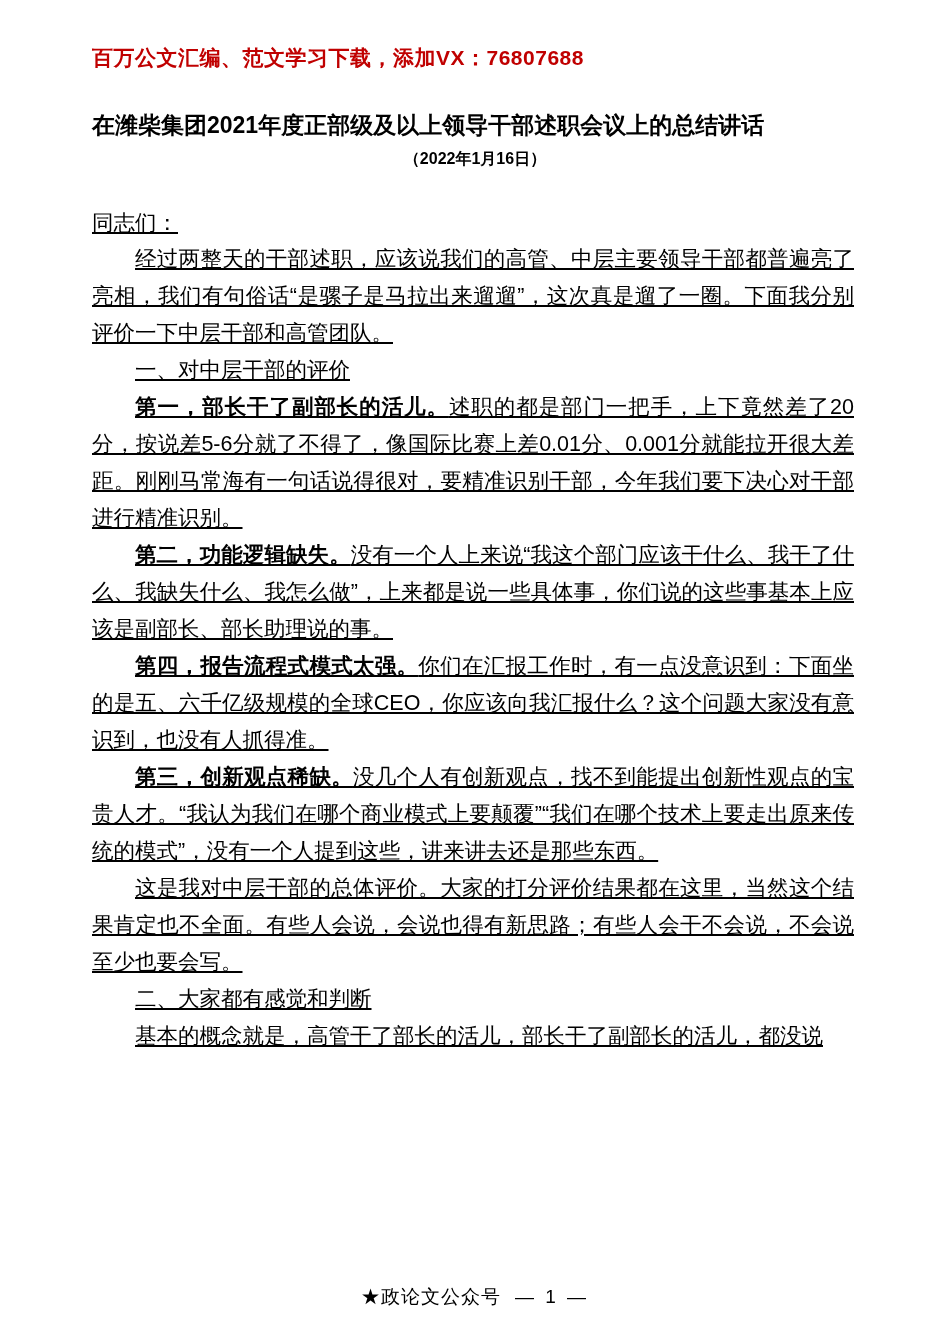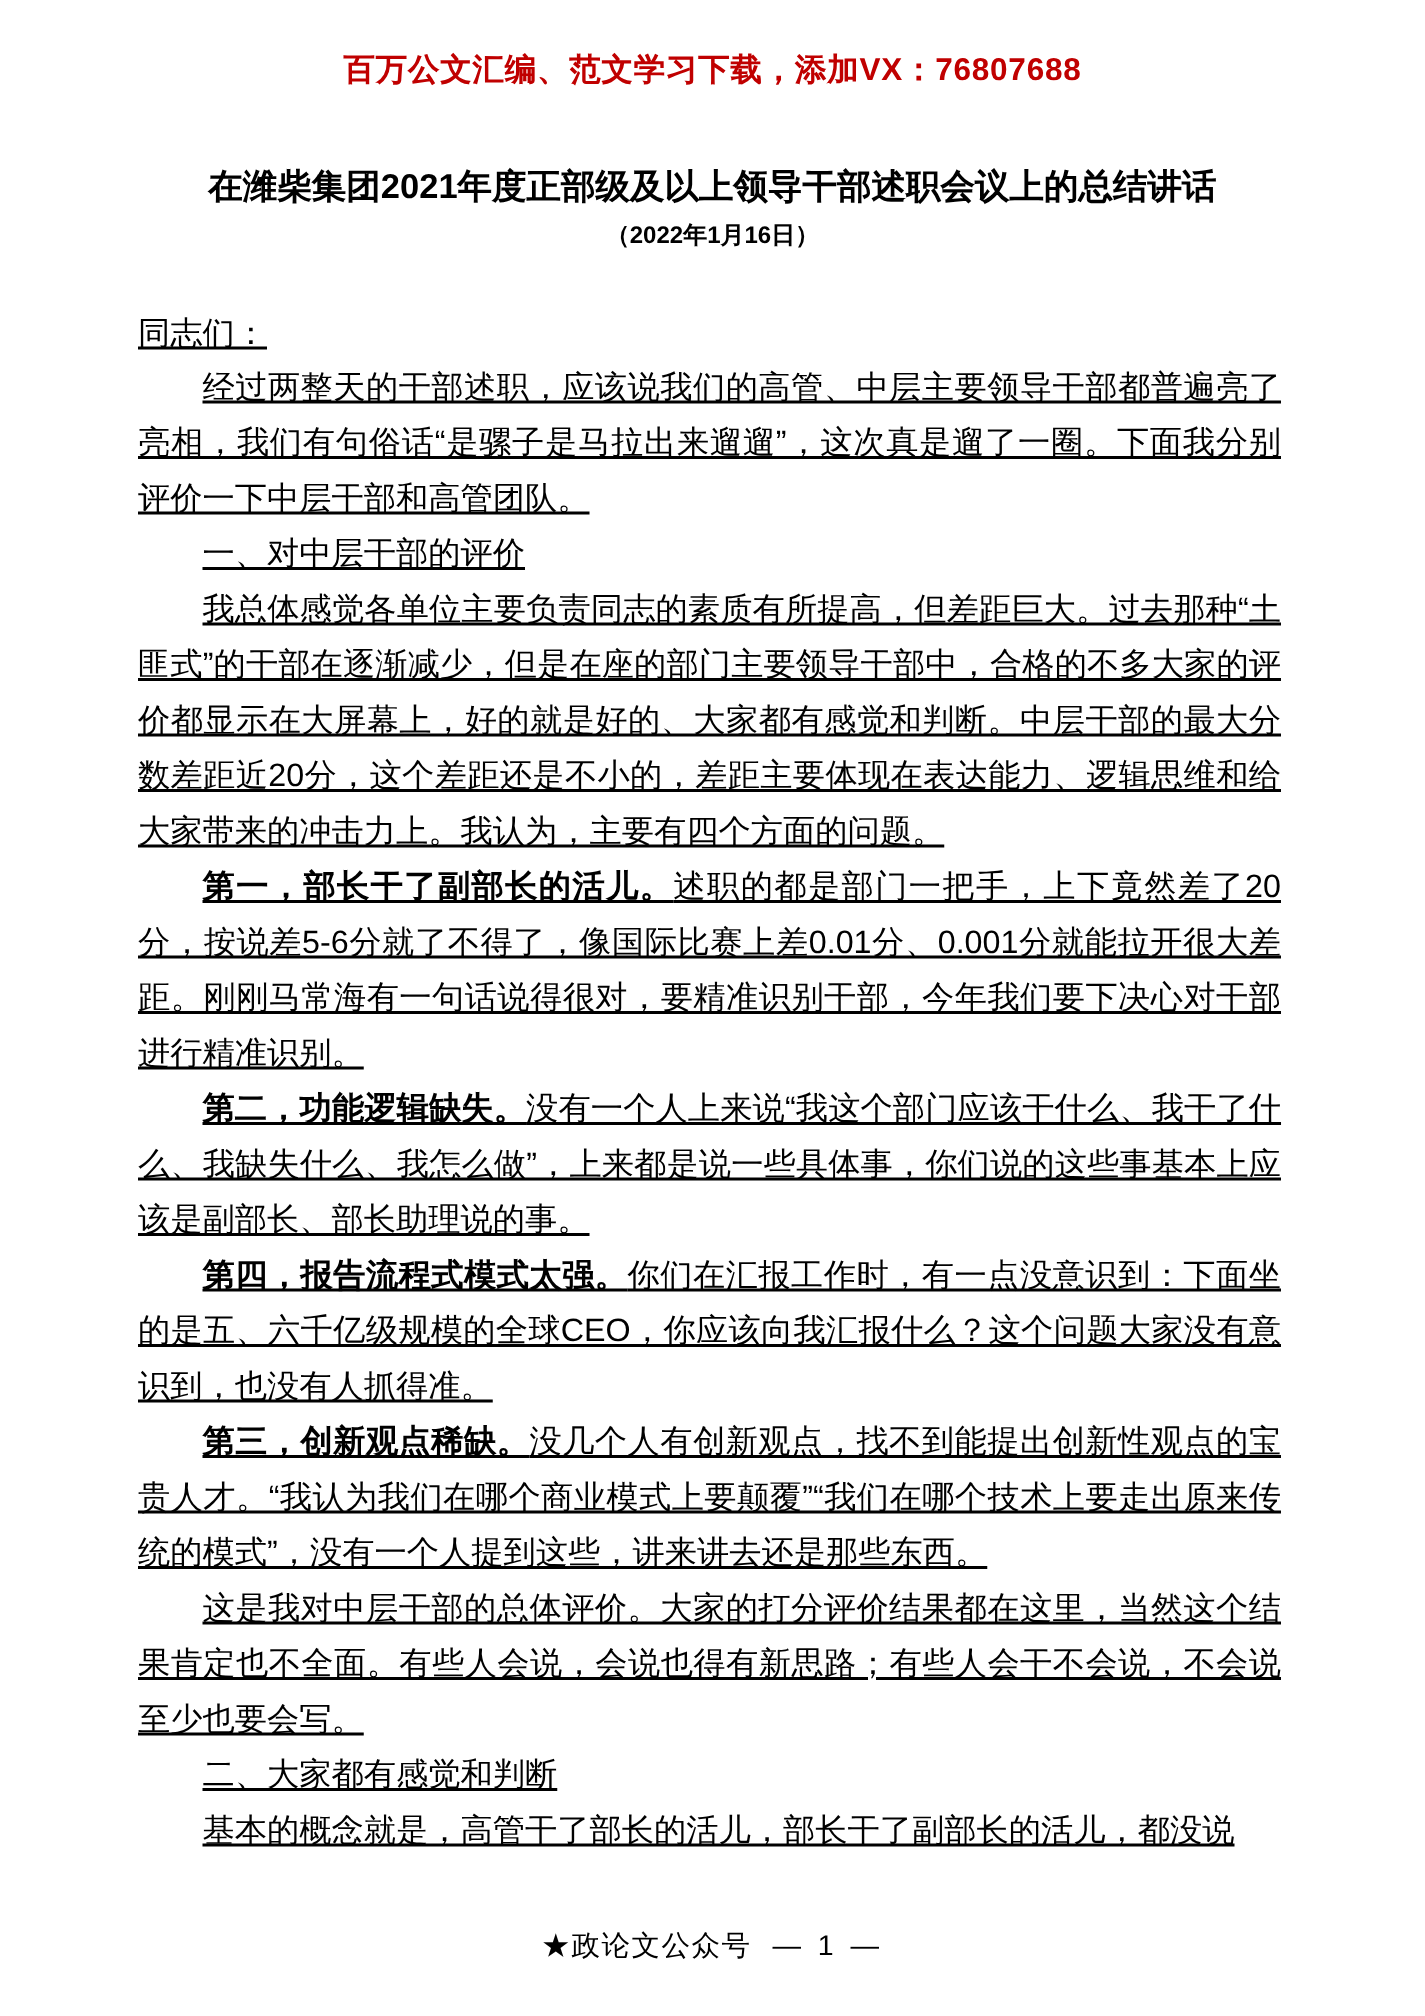--- a/index.html
+++ b/index.html
@@ -16,34 +16,32 @@
     overflow: hidden;
   }
   .page {
     width: 950px;
     height: 1344px;
     box-sizing: border-box;
     padding: 0 92px;
     position: relative;
   }
   .ad-banner {
-    text-align: center;
     color: #c00000;
     font-weight: bold;
     font-size: 21px;
     letter-spacing: 0.5px;
-    padding-top: 32px;
+    padding-top: 44px;
     white-space: nowrap;
   }
   .doc-title {
-    text-align: center;
     font-weight: bold;
     font-size: 23px;
     line-height: 1.5;
-    margin-top: 47px;
+    margin-top: 36px;
     color: #000;
   }
   .doc-subtitle {
     text-align: center;
     font-weight: bold;
     font-size: 16px;
     line-height: 1.5;
     margin-top: 4px;
     color: #000;
   }
@@ -89,21 +87,20 @@
 
   <div class="ad-banner">百万公文汇编、范文学习下载，添加VX：76807688</div>
 
   <div class="doc-title">在潍柴集团2021年度正部级及以上领导干部述职会议上的总结讲话</div>
   <div class="doc-subtitle">（2022年1月16日）</div>
 
   <div class="body-text" id="body-container">
       <div class="para">同志们：</div>
       <div class="para indent">经过两整天的干部述职，应该说我们的高管、中层主要领导干部都普遍亮了亮相，我们有句俗话“是骡子是马拉出来遛遛”，这次真是遛了一圈。下面我分别评价一下中层干部和高管团队。</div>
       <div class="para indent">一、对中层干部的评价</div>
-      <div class="para indent">我总体感觉各单位主要负责同志的素质有所提高，但差距巨大。过去那种“土匪式”的干部在逐渐减少，但是在座的部门主要领导干部中，合格的不多大家的评价都显示在大屏幕上，好的就是好的、大家都有感觉和判断。中层干部的最大分数差距近20分，这个差距还是不小的，差距主要体现在表达能力、逻辑思维和给大家带来的冲击力上。我认为，主要有四个方面的问题。</div>
       <div class="para indent"><b>第一，部长干了副部长的活儿。</b>述职的都是部门一把手，上下竟然差了20分，按说差5-6分就了不得了，像国际比赛上差0.01分、0.001分就能拉开很大差距。刚刚马常海有一句话说得很对，要精准识别干部，今年我们要下决心对干部进行精准识别。</div>
       <div class="para indent"><b>第二，功能逻辑缺失。</b>没有一个人上来说“我这个部门应该干什么、我干了什么、我缺失什么、我怎么做”，上来都是说一些具体事，你们说的这些事基本上应该是副部长、部长助理说的事。</div>
       <div class="para indent"><b>第四，报告流程式模式太强。</b>你们在汇报工作时，有一点没意识到：下面坐的是五、六千亿级规模的全球CEO，你应该向我汇报什么？这个问题大家没有意识到，也没有人抓得准。</div>
       <div class="para indent"><b>第三，创新观点稀缺。</b>没几个人有创新观点，找不到能提出创新性观点的宝贵人才。“我认为我们在哪个商业模式上要颠覆”“我们在哪个技术上要走出原来传统的模式”，没有一个人提到这些，讲来讲去还是那些东西。</div>
       <div class="para indent">这是我对中层干部的总体评价。大家的打分评价结果都在这里，当然这个结果肯定也不全面。有些人会说，会说也得有新思路；有些人会干不会说，不会说至少也要会写。</div>
       <div class="para indent">二、大家都有感觉和判断</div>
       <div class="para indent">基本的概念就是，高管干了部长的活儿，部长干了副部长的活儿，都没说</div>
     </div>
 
   <div class="footer">

